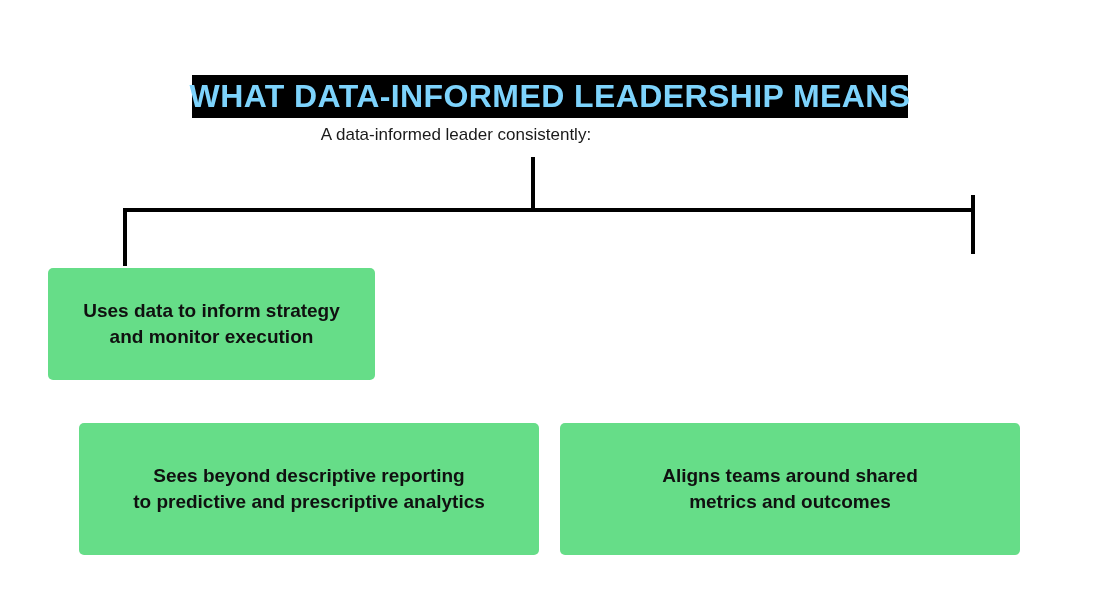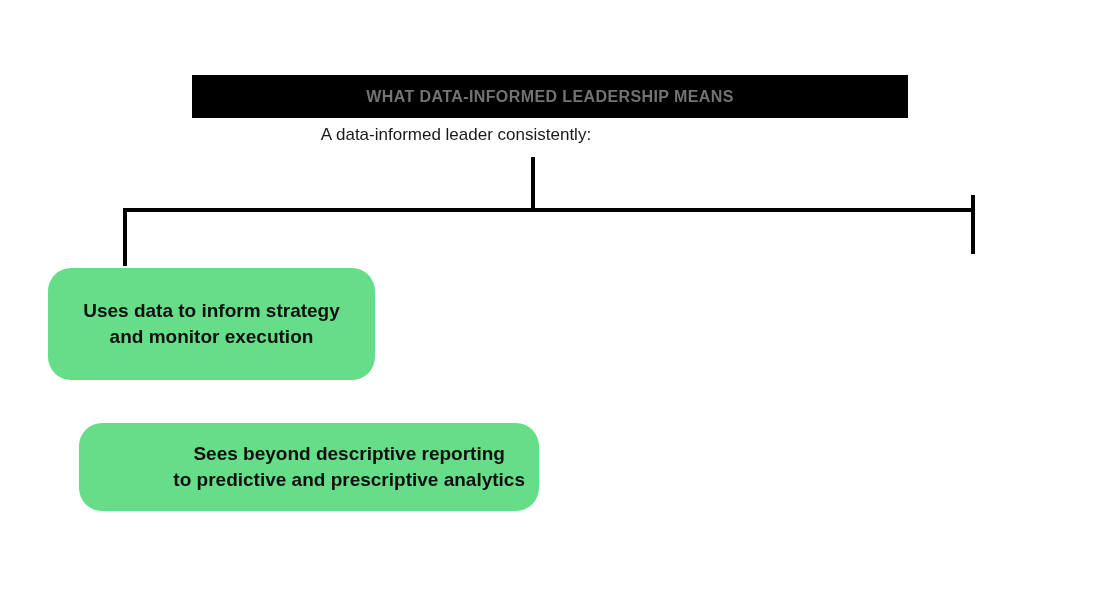--- a/index.html
+++ b/index.html
@@ -27,22 +27,22 @@
     left: 192px;
     top: 75px;
     width: 716px;
     height: 43px;
     background: #000000;
     display: flex;
     align-items: center;
     justify-content: center;
   }
   .title-text {
-    color: #737373;
-    font-size: 16px;
+    color: #7dd3fc;
+    font-size: 32px;
     font-weight: bold;
     letter-spacing: 0.4px;
     white-space: nowrap;
     text-align: center;
   }
 
   
   .subtitle {
     position: absolute;
     left: 0;
@@ -62,44 +62,44 @@
     top: 0;
     width: 1100px;
     height: 610px;
     pointer-events: none;
   }
 
   
   .card {
     position: absolute;
     background: #66DD88;
-    border-radius: 23px;
+    border-radius: 5px;
     display: flex;
     align-items: center;
     justify-content: center;
     box-sizing: border-box;
-    padding: 6px 14px;
+    padding: 6px 32px;
   }
   .card-text {
     font-size: 19px;
     font-weight: bold;
     line-height: 1.38;
     text-align: center;
     color: #101010;
     white-space: pre-line;
   }
 
   
   .card-r1 { top: 268px; height: 112px; }
   .card-1 { left: 48px;  width: 327px; }
   .card-2 { left: 383px; width: 337px; }
   .card-3 { left: 728px; width: 329px; }
 
   
-  .card-r2 { top: 423px; height: 88px; justify-content: flex-end; }
+  .card-r2 { top: 423px; height: 132px; }
   .card-4 { left: 79px;  width: 460px; }
   .card-5 { left: 560px; width: 460px; }
 </style>
 </head>
 <body>
 
 <div id="diagram">
 
   <div class="title-bar">
     <div class="title-text">WHAT DATA-INFORMED LEADERSHIP MEANS</div>
@@ -120,14 +120,18 @@
 
   <div class="card card-r1 card-1">
     <div class="card-text">Uses data to inform strategy
 and monitor execution</div>
   </div>
 
   <div class="card card-r2 card-4">
     <div class="card-text">Sees beyond descriptive reporting
 to predictive and prescriptive analytics</div>
   </div>
+  <div class="card card-r2 card-5">
+    <div class="card-text">Aligns teams around shared
+metrics and outcomes</div>
+  </div>
 
 </div>
 
 </body></html>

